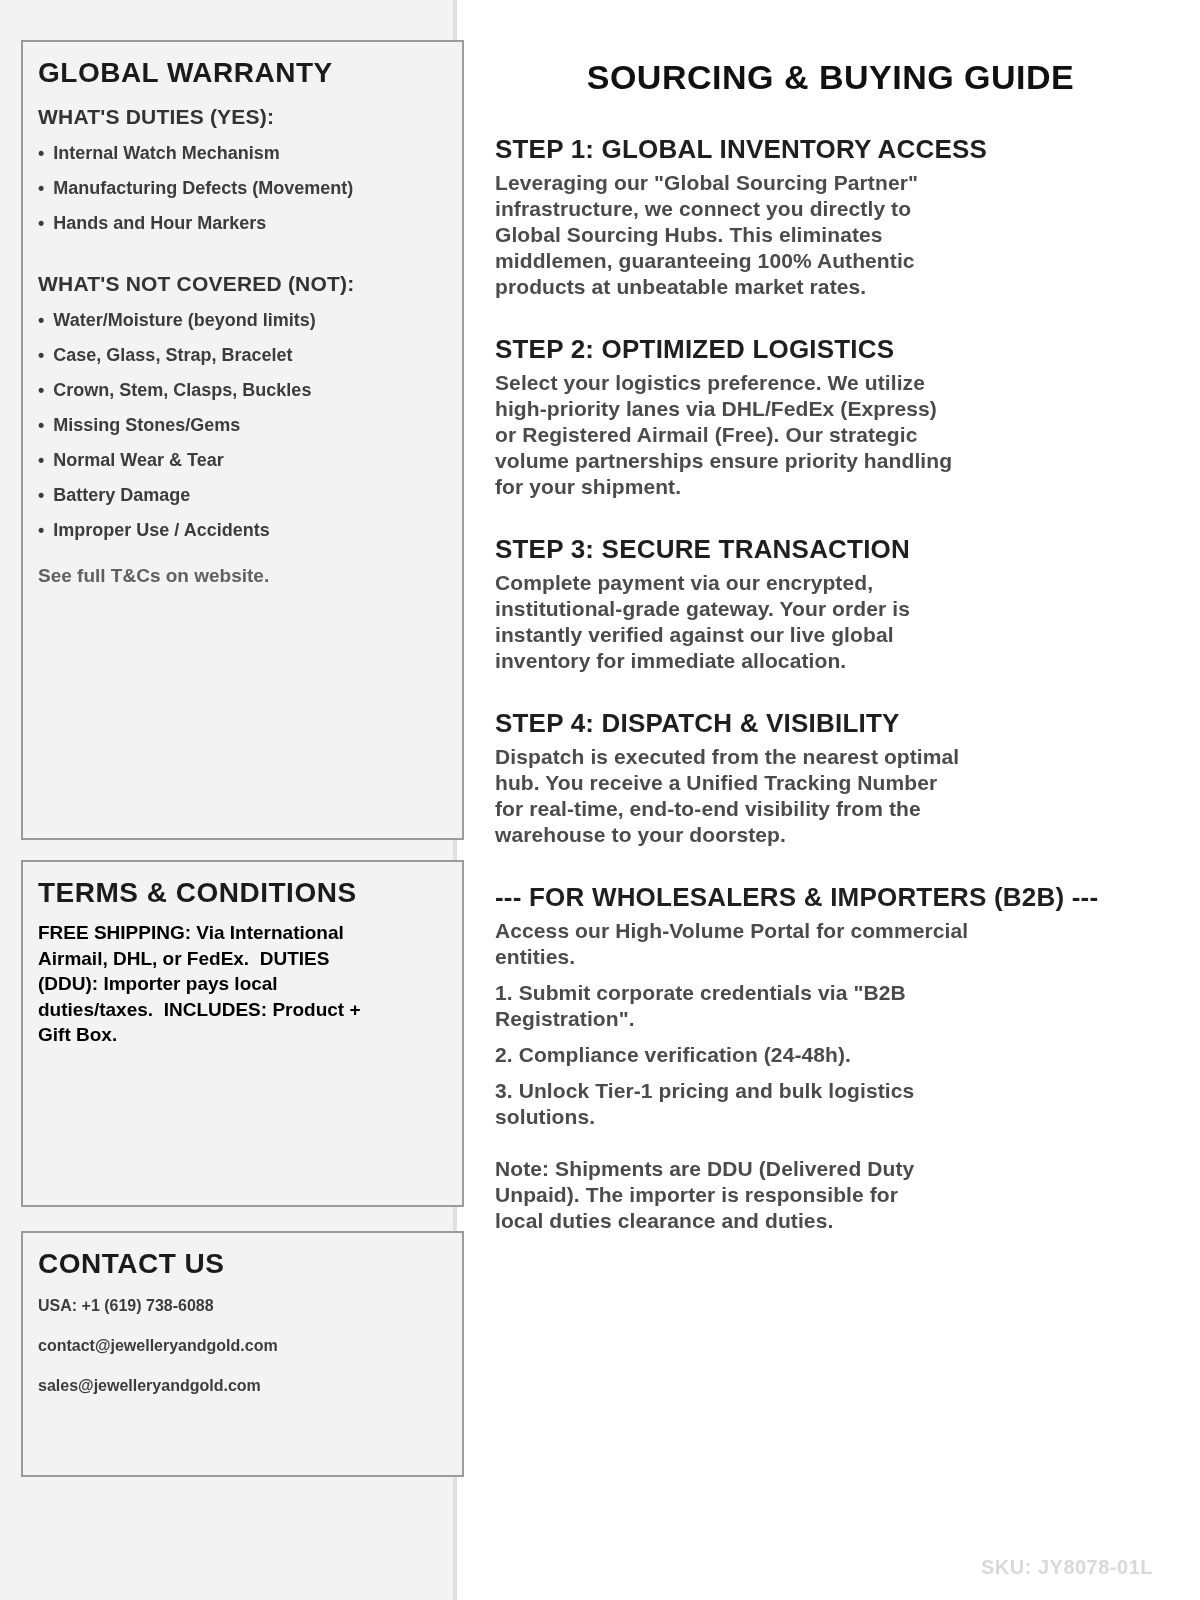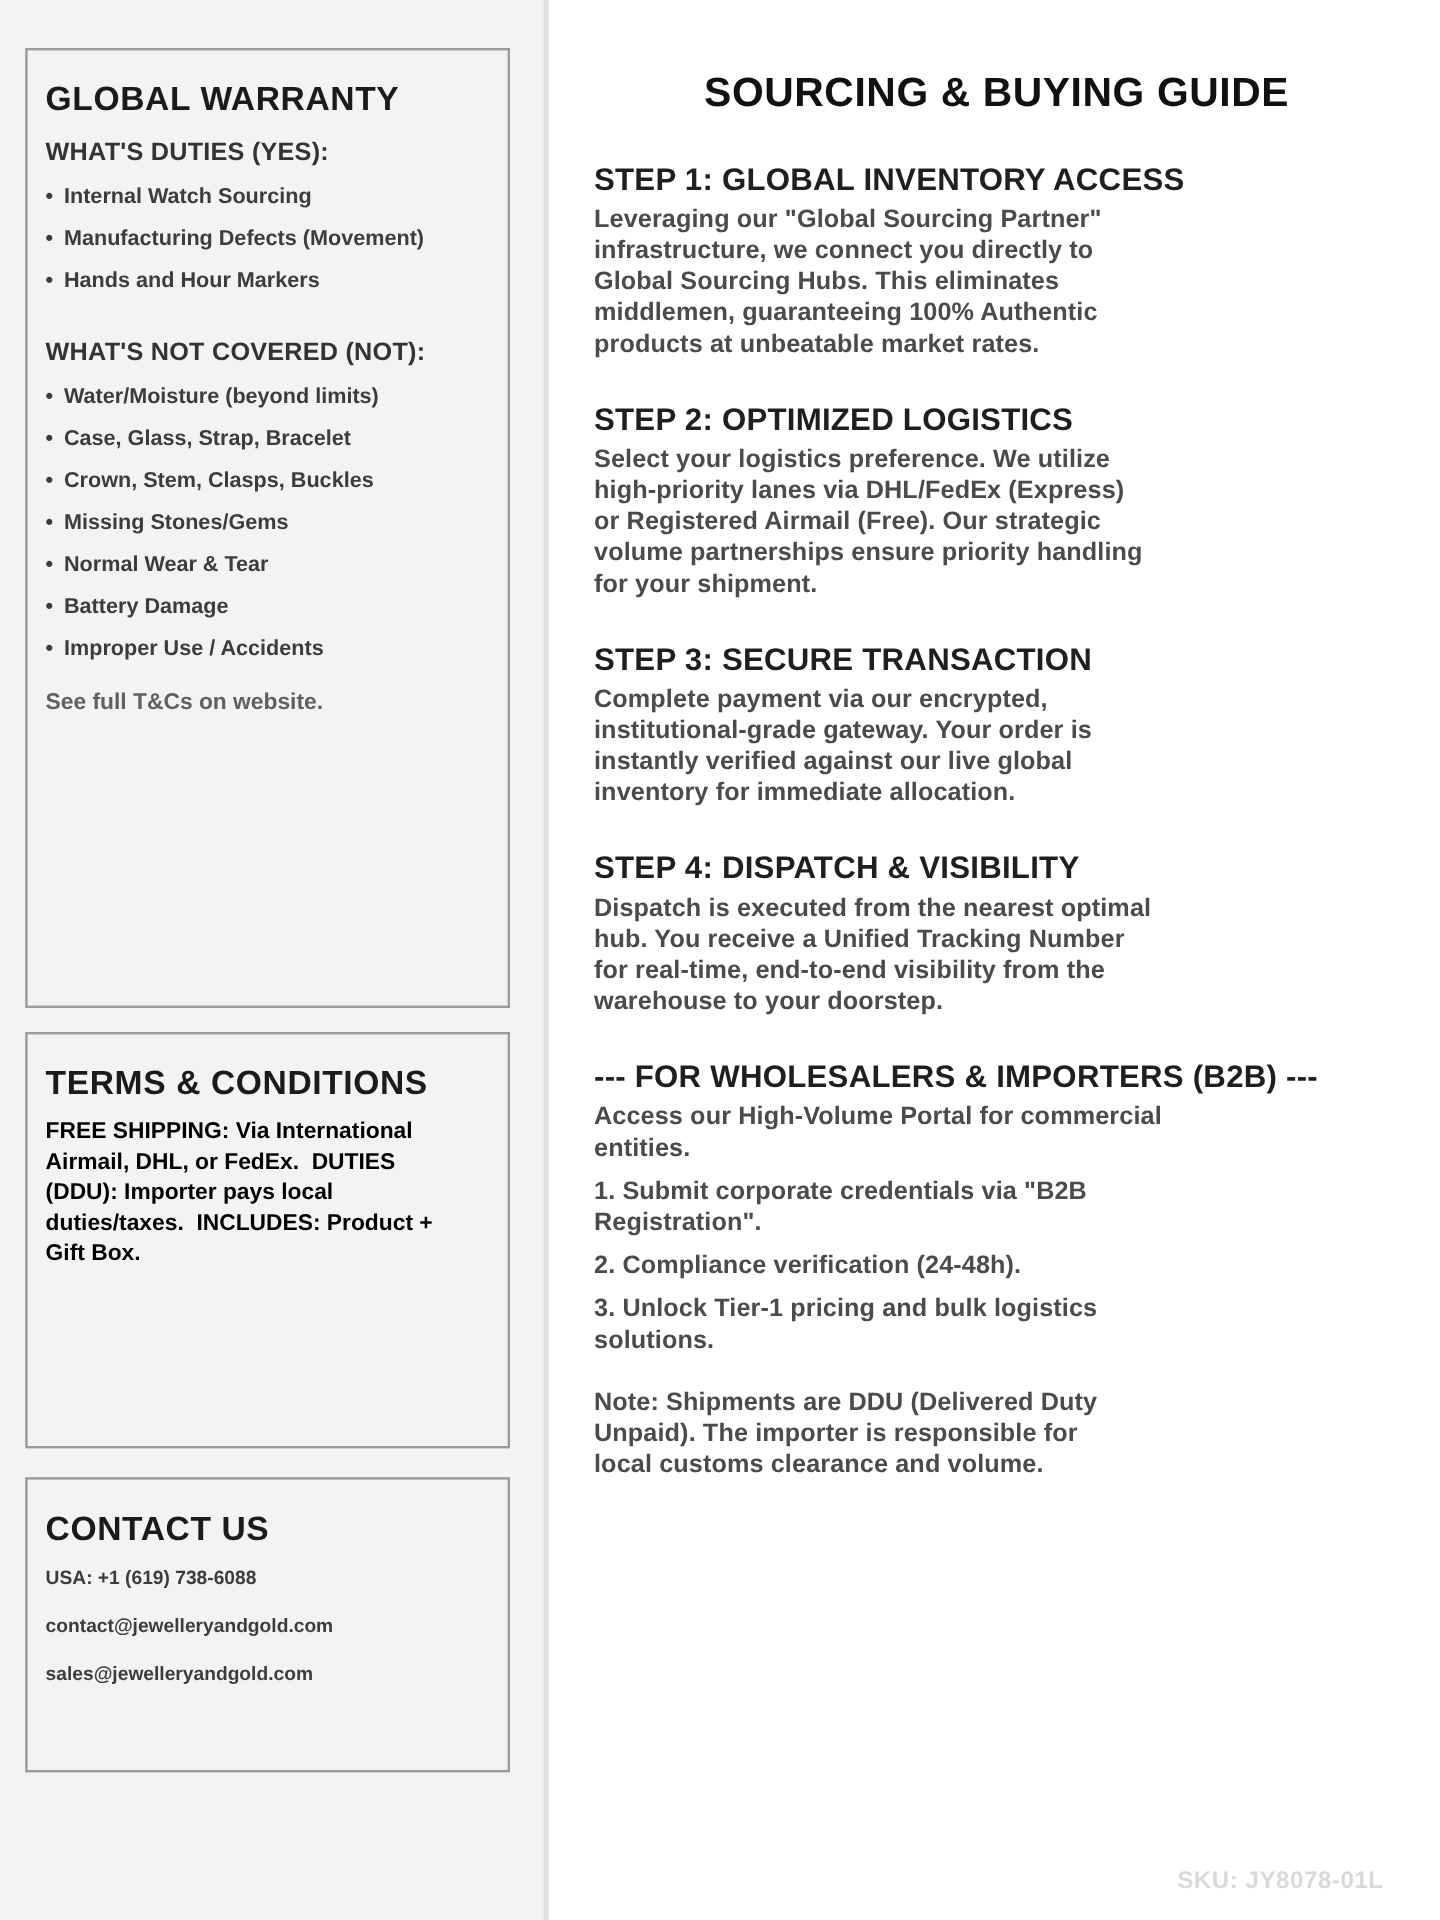--- a/index.html
+++ b/index.html
@@ -13,23 +13,23 @@
     overflow:hidden;
   }
   
   .sidebar {
     position:absolute; left:0; top:0;
     width:457px; height:1600px;
     background:#f3f3f3;
     border-right:4px solid #e0e0e0;
   }
   .panel {
-    position:absolute; left:21px; width:404px;
+    position:absolute; left:21px; width:443px;
     border:2px solid #9b9b9b;
-    padding:24px 14px 14px 15px;
+    padding:14px 14px 14px 15px;
     background:#f3f3f3;
   }
   .panel-warranty { top:40px;  height:800px; }
   .panel-terms    { top:860px; height:347px; }
   .panel-contact  { top:1231px;height:246px; }
   .panel h1 {
     font-size:28px; line-height:34px; font-weight:700;
     letter-spacing:0.5px; color:#1b1b1b;
   }
   .panel h2 {
@@ -89,21 +89,21 @@
 </style>
 </head>
 <body>
 
 <aside class="sidebar">
 
   <section class="panel panel-warranty">
     <h1>GLOBAL WARRANTY</h1>
     <h2 class="sub-covered">WHAT'S DUTIES (YES):</h2>
     <ul class="blist">
-      <li>Internal Watch Sourcing</li>
+      <li>Internal Watch Mechanism</li>
       <li>Manufacturing Defects (Movement)</li>
       <li>Hands and Hour Markers</li>
     </ul>
     <h2 class="sub-notcovered">WHAT'S NOT COVERED (NOT):</h2>
     <ul class="blist">
       <li>Water/Moisture (beyond limits)</li>
       <li>Case, Glass, Strap, Bracelet</li>
       <li>Crown, Stem, Clasps, Buckles</li>
       <li>Missing Stones/Gems</li>
       <li>Normal Wear &amp; Tear</li>
@@ -164,17 +164,17 @@
     <h3 class="step-heading">--- FOR WHOLESALERS &amp; IMPORTERS (B2B) ---</h3>
     <p class="step-body">Access our High-Volume Portal for commercial
 entities.</p>
     <p class="step-body b2b-item">1. Submit corporate credentials via "B2B
 Registration".</p>
     <p class="step-body b2b-item">2. Compliance verification (24-48h).</p>
     <p class="step-body b2b-item">3. Unlock Tier-1 pricing and bulk logistics
 solutions.</p>
     <p class="step-body b2b-note">Note: Shipments are DDU (Delivered Duty
 Unpaid). The importer is responsible for
-local customs clearance and volume.</p>
+local duties clearance and duties.</p>
   </div>
 </main>
 
 <div class="sku">SKU: JY8078-01L</div>
 
 </body></html>

